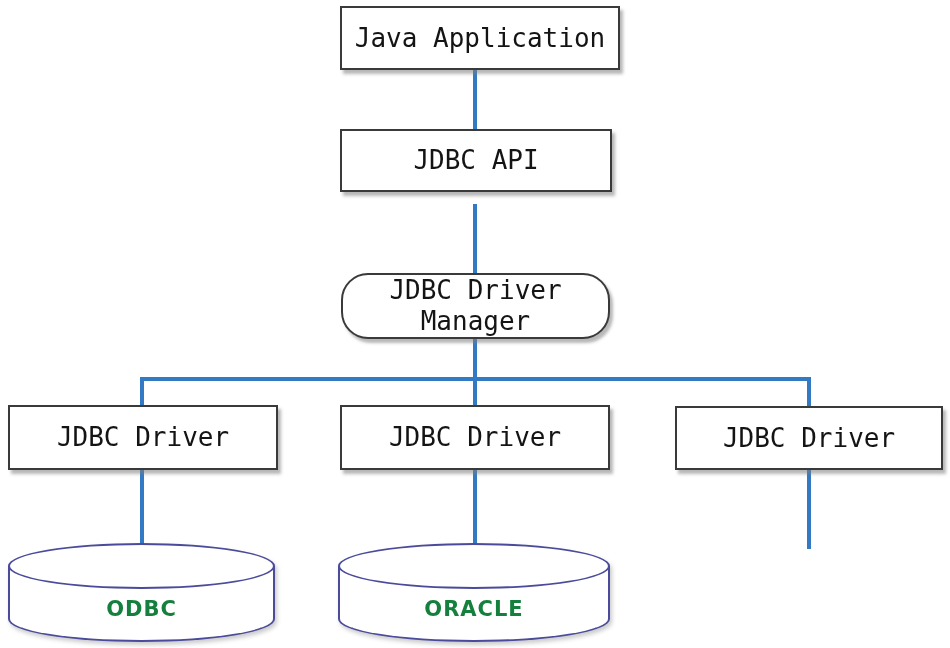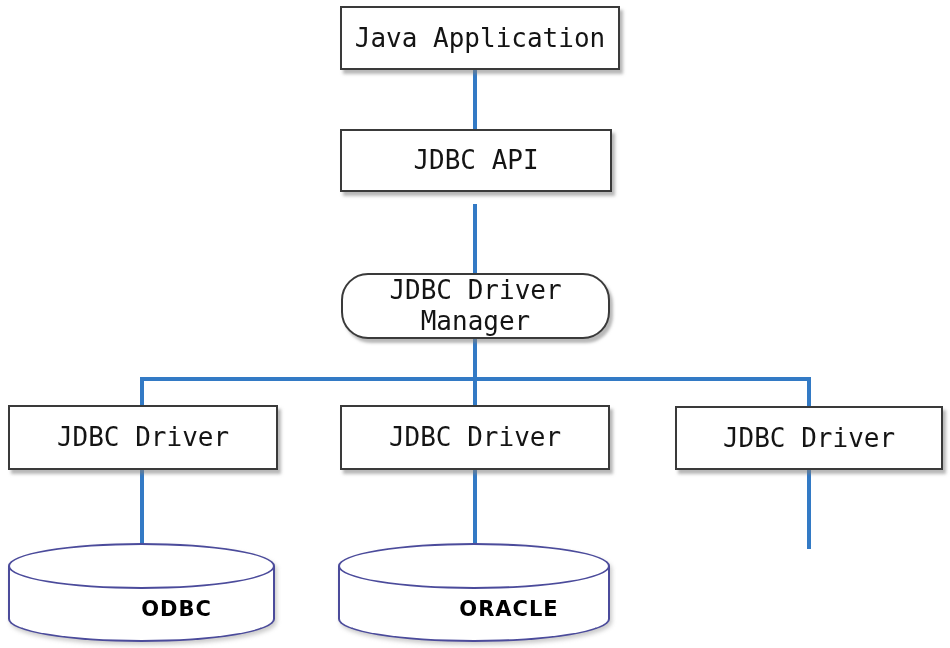--- a/index.html
+++ b/index.html
@@ -27,21 +27,21 @@
     background:#ffffff;border:2px solid #4B4B9B;border-radius:50%;z-index:2;
   }
   .cyl-body{
     position:absolute;left:0;top:23px;width:100%;bottom:0;box-sizing:border-box;
     background:#ffffff;border:2px solid #4B4B9B;border-top:none;
     border-radius:0 0 50% 50% / 0 0 23px 23px;z-index:1;
   }
   .cyl-label{
     position:absolute;left:0;top:54px;width:100%;text-align:center;z-index:3;
     font-family:"DejaVu Sans", sans-serif;font-weight:bold;font-size:21px;
-    letter-spacing:1px;color:#000000;padding-left:35px;
+    letter-spacing:1px;color:#15803d;
   }
 </style>
 </head>
 <body>
 
 <div class="canvas">
 
   <div class="conn v" style="left:473px;top:70px;height:72px;"></div>
   <div class="conn v" style="left:473px;top:204px;height:70px;"></div>
   <div class="conn v" style="left:473px;top:339px;height:68px;"></div>

